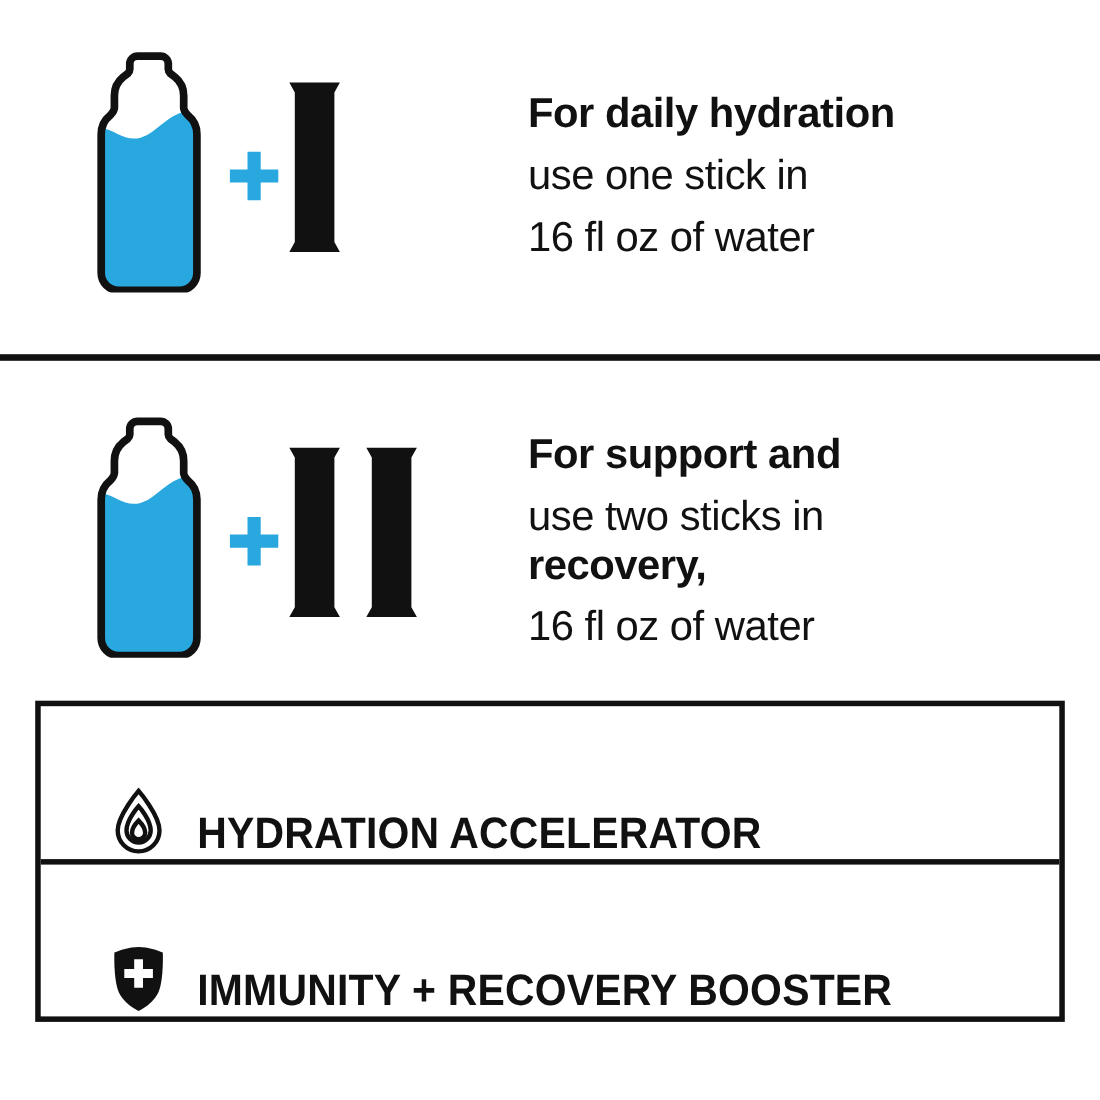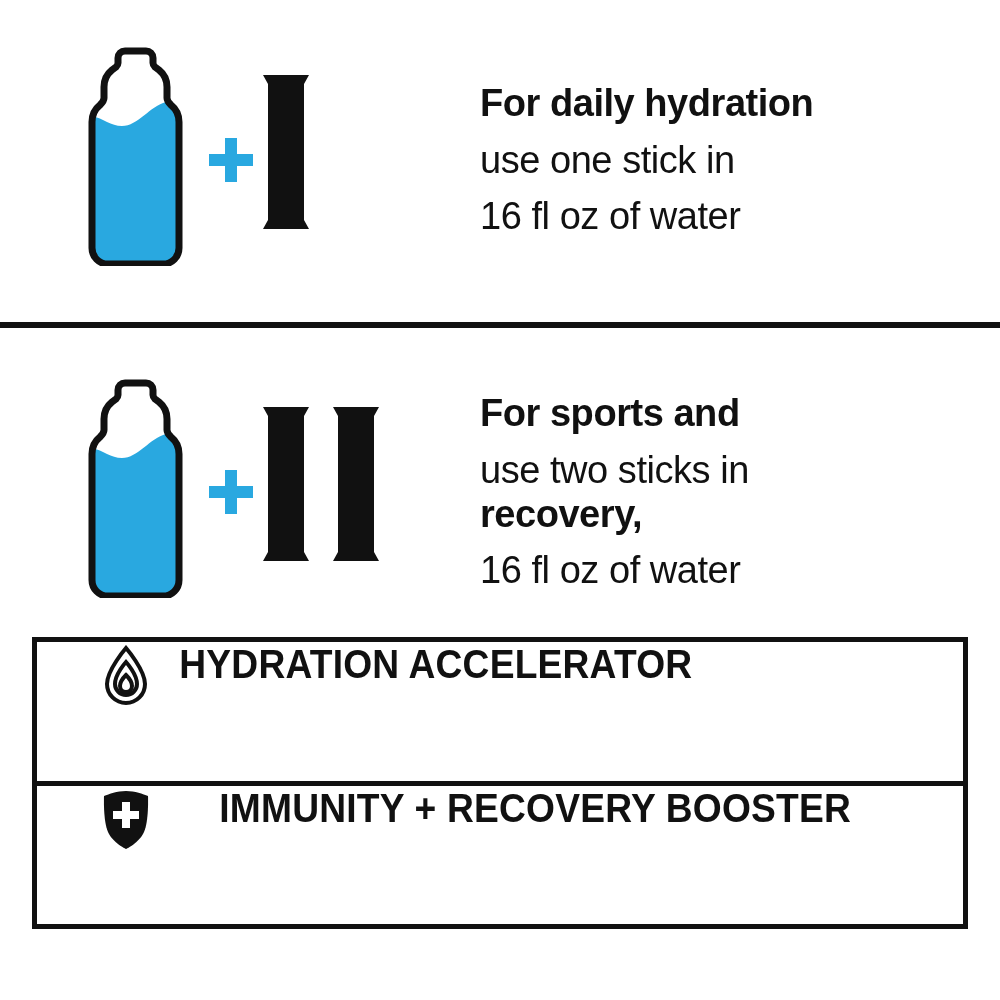--- a/index.html
+++ b/index.html
@@ -108,28 +108,27 @@
     height: 292px;
     box-sizing: border-box;
     border: 5px solid #111111;
     display: flex;
     flex-direction: column;
     background: #ffffff;
   }
   .benefit-row {
     flex: 1 1 0;
     display: flex;
-    align-items: flex-start;
+    align-items: flex-end;
     border-bottom: 5px solid #111111;
     box-sizing: border-box;
     padding-left: 58px;
   }
   .benefit-row:last-child {
     border-bottom: none;
-    gap: 40px;
   }
   .benefit-icon {
     flex: 0 0 62px;
     width: 62px;
     height: 68px;
     display: flex;
     align-items: center;
     justify-content: center;
   }
   .benefit-label {
@@ -218,21 +217,21 @@
           <path d="M1 2 h46 l-5 9 v136 l5 9 h-46 l5 -9 v-136 z" fill="#111111"></path>
         </svg>
         <svg class="stick" viewBox="0 0 48 158">
           <path d="M1 2 h46 l-5 9 v136 l5 9 h-46 l5 -9 v-136 z" fill="#111111"></path>
         </svg>
       </div>
 
     </div>
 
     <div class="instruction">
-      <span class="line strong">For sports and</span>
+      <span class="line strong">For support and</span>
       <span class="line light">use two sticks in</span>
       <span class="line strong">recovery,</span>
       <span class="line light">16 fl oz of water</span>
     </div>
 
   </div>
 
   <div id="benefits-box">
 
     <div class="benefit-row">

